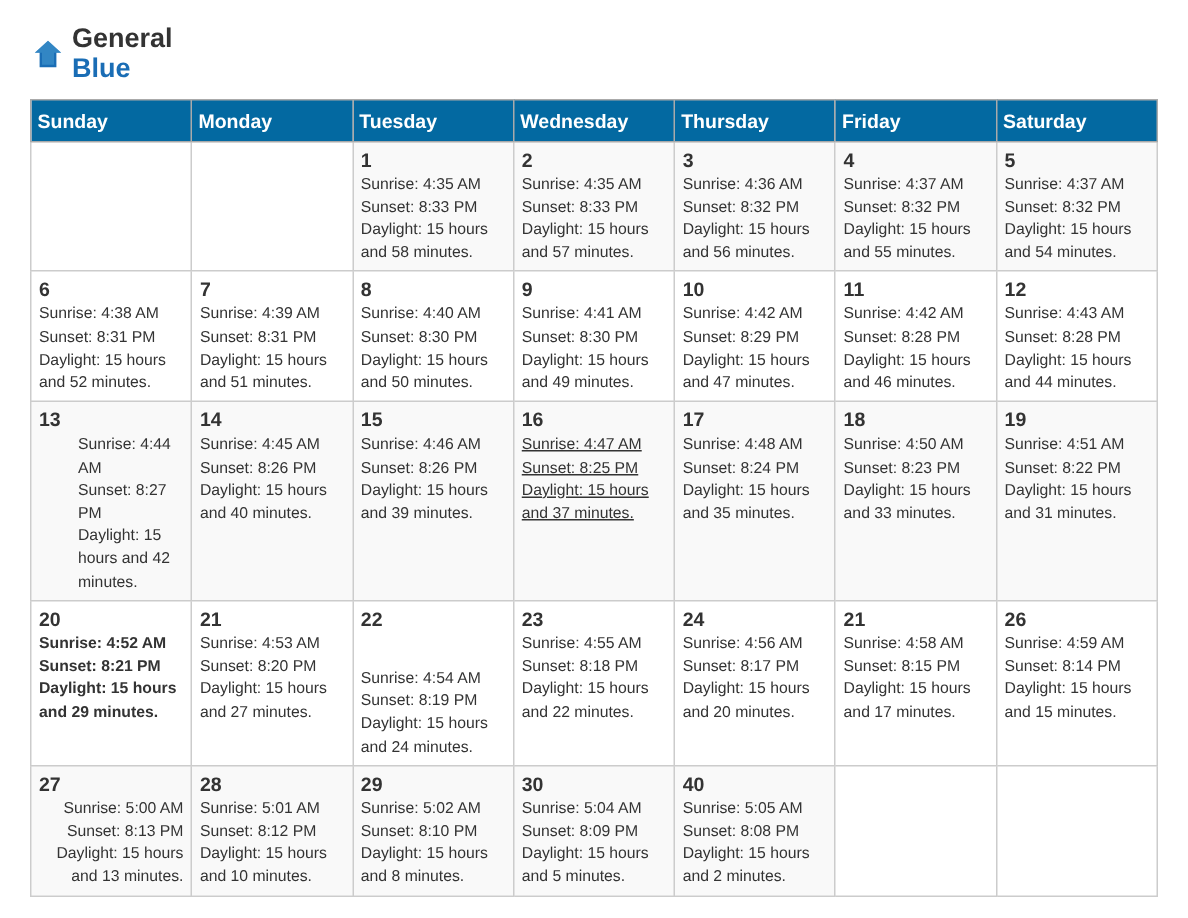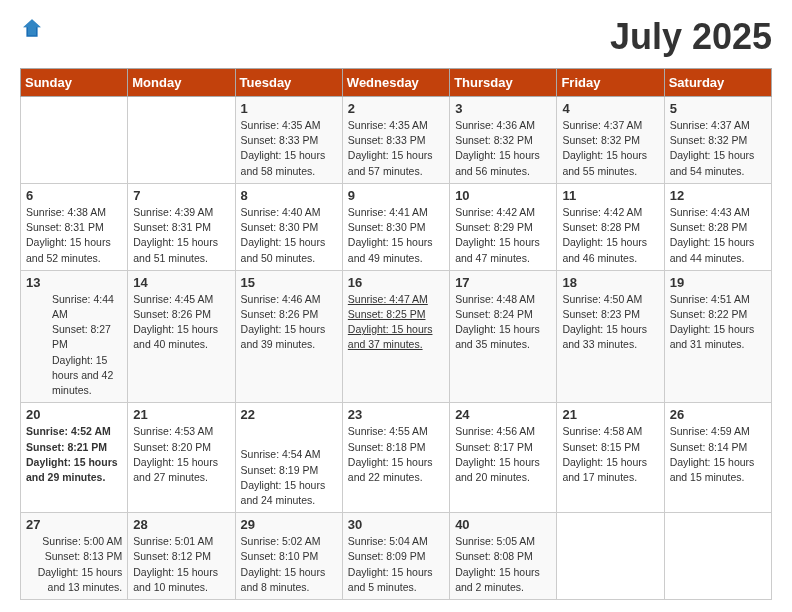--- a/index.html
+++ b/index.html
@@ -51,21 +51,21 @@
     .location-title {
       font-size: 15px;
       color: #333;
     }
     table {
       width: 100%;
       border-collapse: collapse;
       table-layout: fixed;
     }
     thead tr {
-      background-color: #c2410c;
+      background-color: #0369a1;
       color: #fff;
       margin-top: 29px;
     }
     thead th {
       padding: 6px 4px;
       font-size: 13px;
       font-weight: bold;
       text-align: left;
       border: 1px solid #aaa;
     }
@@ -100,23 +100,26 @@
   </style>
 </head>
 <body>
 
 <div class="header-area">
   <div class="logo">
     <svg class="logo-icon" viewBox="0 0 30 30" xmlns="http://www.w3.org/2000/svg">
       <polygon points="15,4 26,14 22,14 22,26 8,26 8,14 4,14" fill="#1a6db5"></polygon>
       <polygon points="15,4 26,14 20,14 20,24 10,24 10,14 4,14" fill="#4a9fd4" opacity="0.5"></polygon>
     </svg>
+    <div class="logo-text">
+      <span class="logo-general">General</span>
+      <span class="logo-blue">Blue</span>
+    </div>
   </div>
   <div class="title-area">
-    <div class="month-title">July 2025</div>
   </div>
 </div>
 
 <table>
   <thead>
     <tr>
     <th>Sunday</th>
         <th>Monday</th>
         <th>Tuesday</th>
         <th>Wednesday</th>

